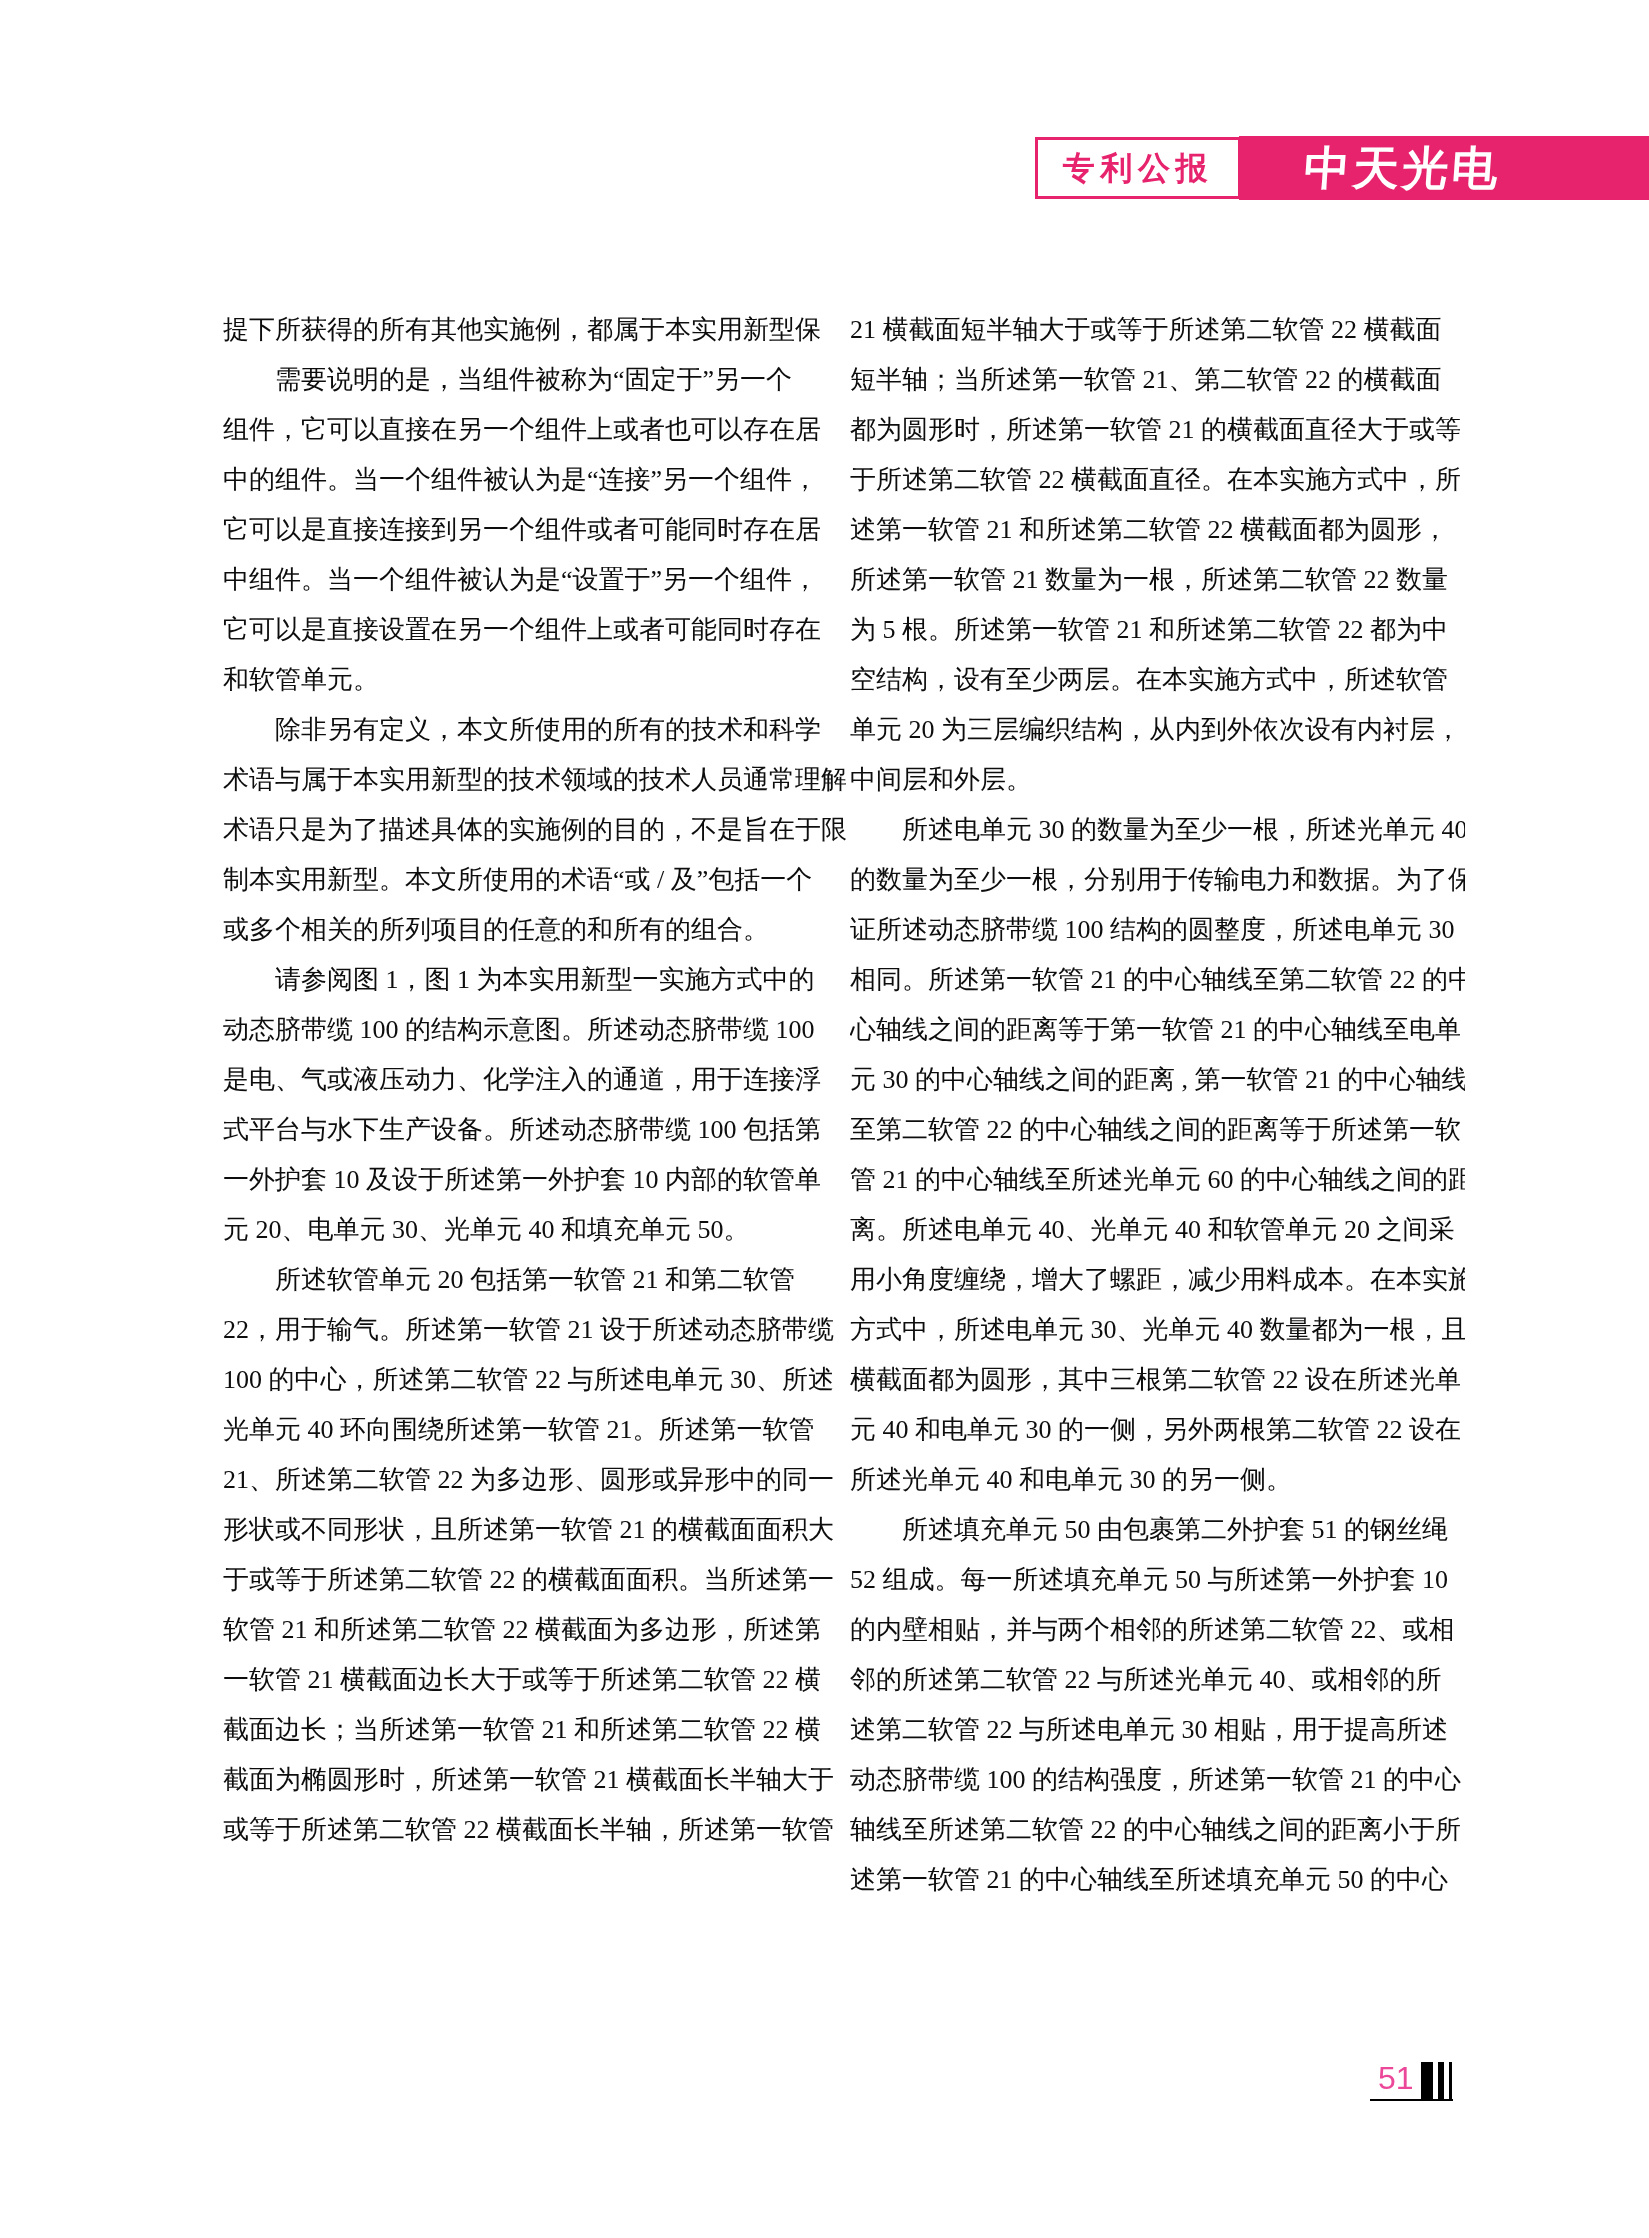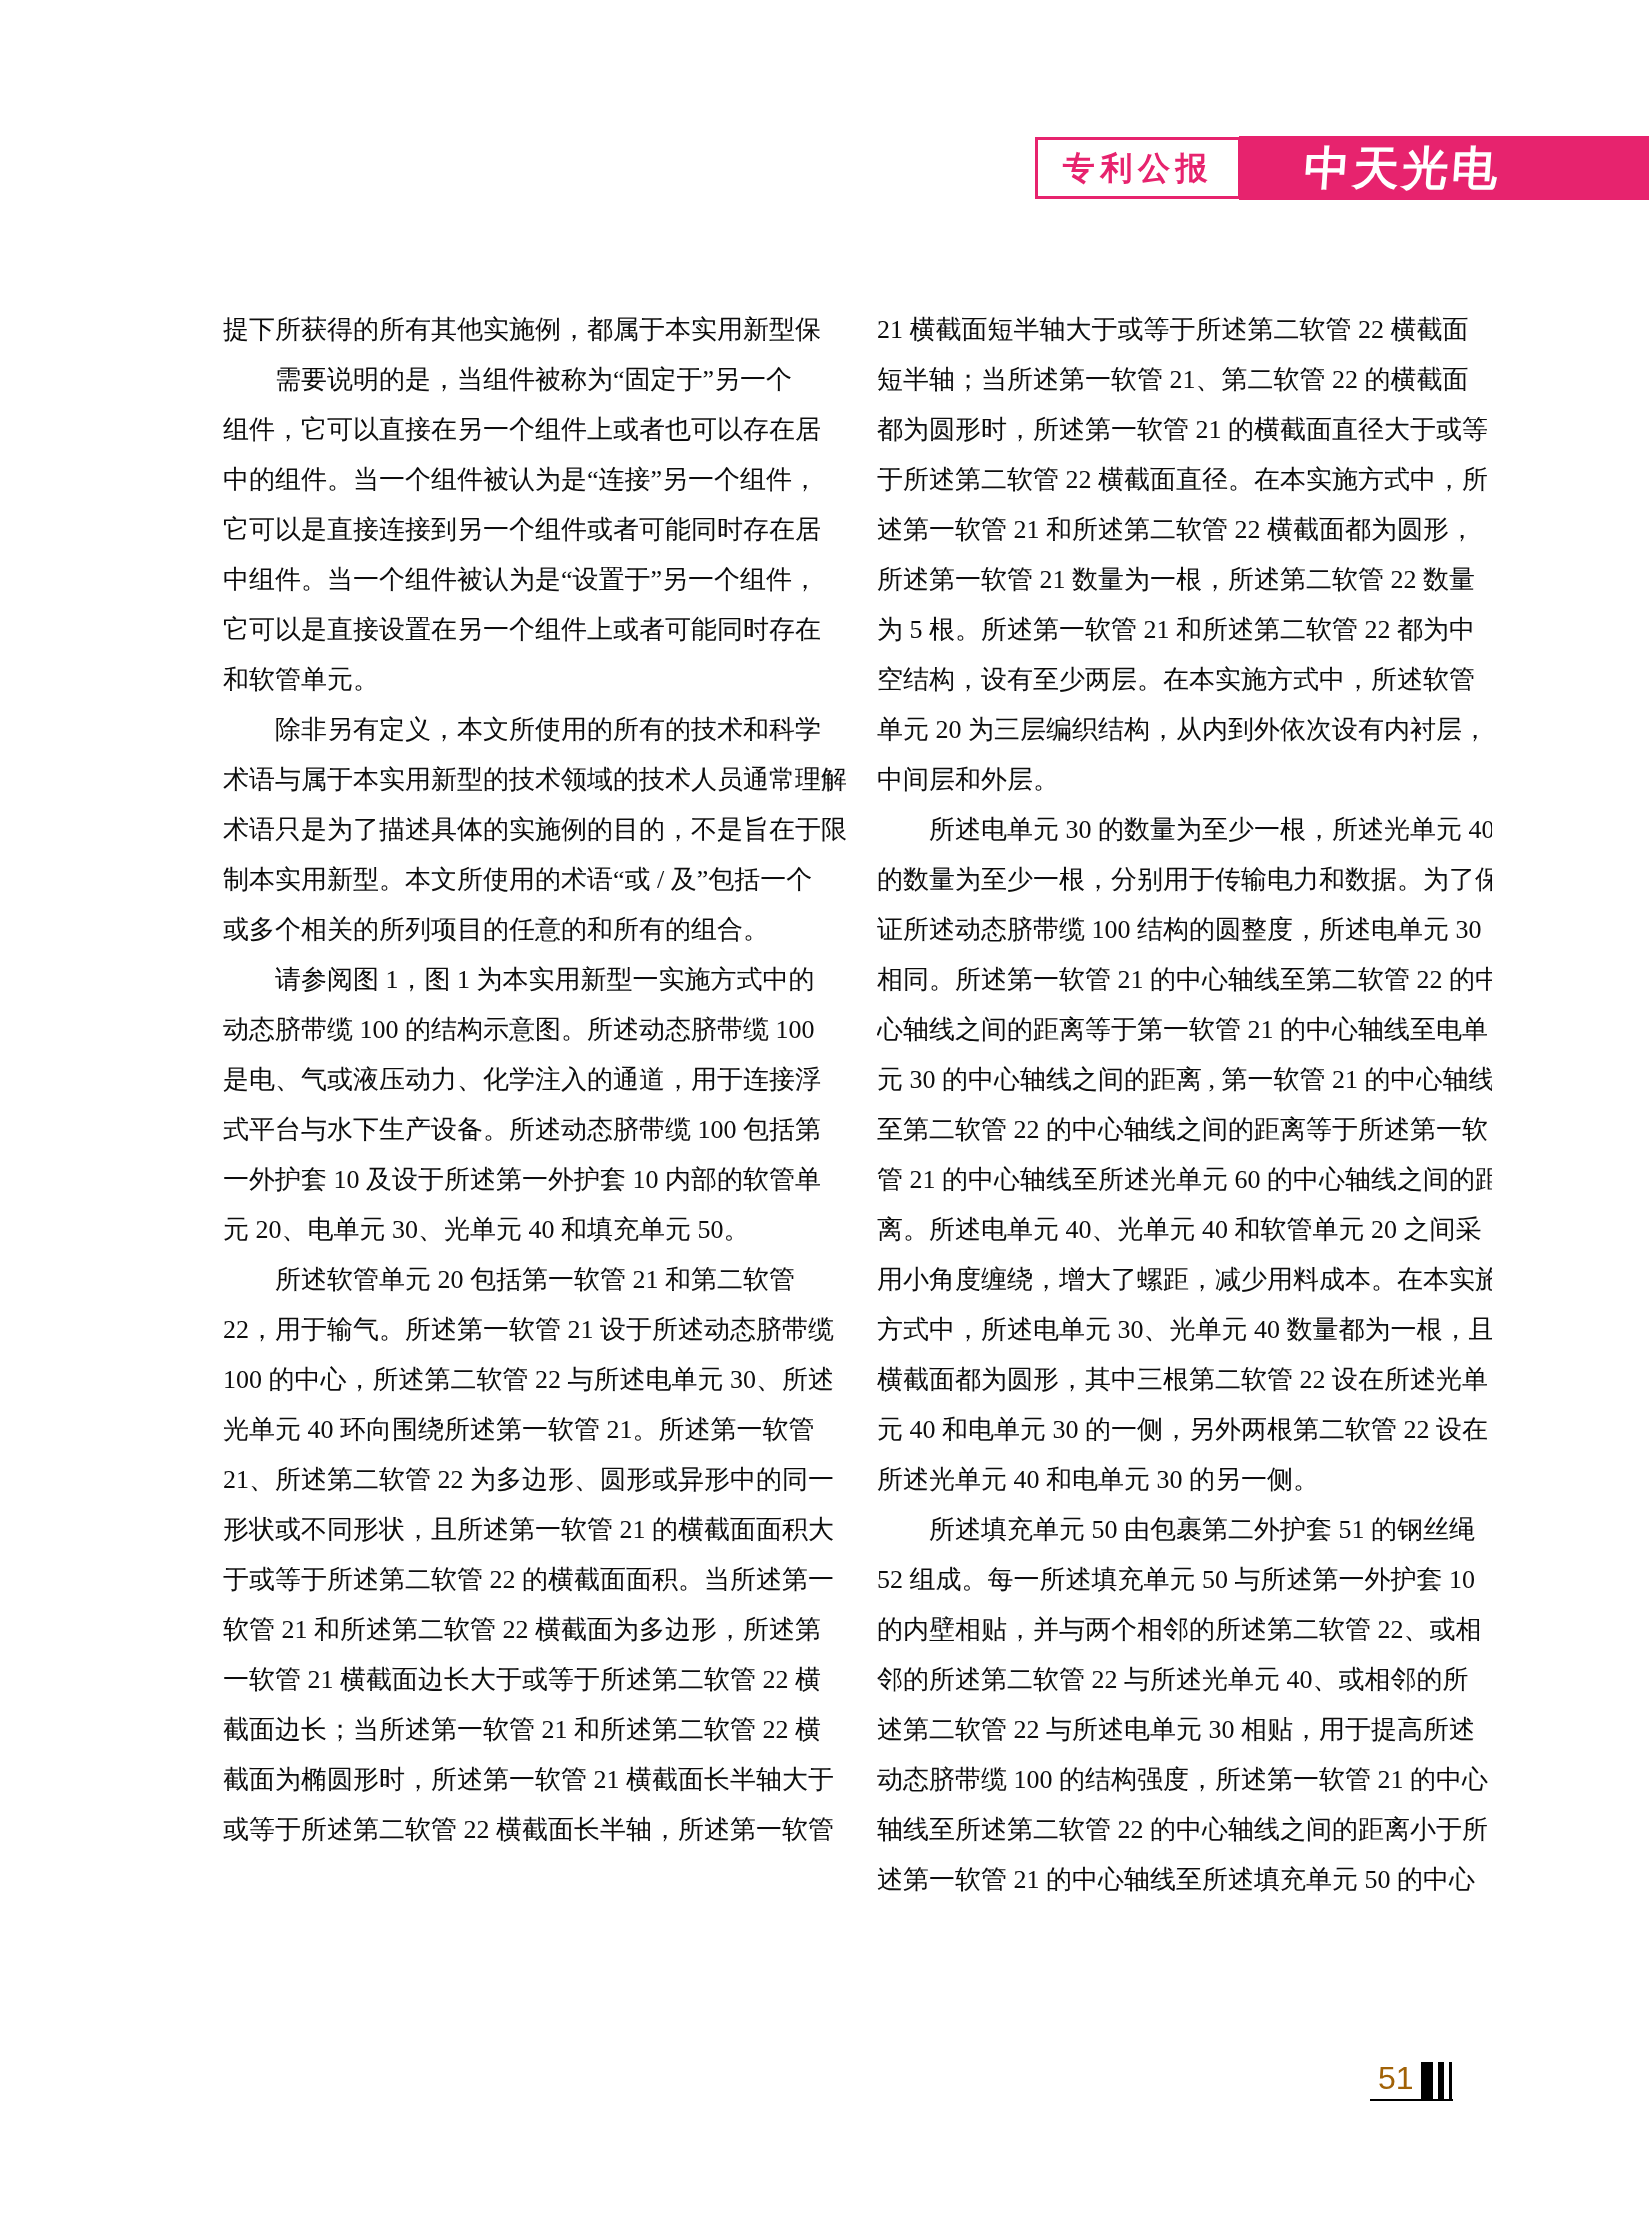--- a/index.html
+++ b/index.html
@@ -53,35 +53,35 @@
 
   
   .col {
     position: absolute;
     top: 305px;
     font-size: 26px;
     color: #0d0d0d;
     margin-left: 28px;
   }
   .col-left  { left: 195px;  width: 623px; }
-  .col-right { left: 849px; width: 615px; }
+  .col-right { left: 822px; width: 615px; }
   .text-line {
     height: 50px;
     line-height: 50px;
     white-space: nowrap;
     overflow: hidden;
   }
 
   
   .page-number {
     position: absolute;
     left: 1378px; top: 2062px;
     font-family: "Liberation Sans", "DejaVu Sans", sans-serif;
     font-size: 32px;
-    color: #a16207;
+    color: #ec4899;
     line-height: 1;
   }
   .footer-rule {
     position: absolute;
     left: 1370px; top: 2099px;
     width: 83px; height: 1.6px;
     background: #000000;
   }
   .footer-bars { position: absolute; left: 1421px; top: 2062px; width: 32px; height: 39px; }
   .footer-bars .bar { position: absolute; top: 0; bottom: 0; background: #000000; }

